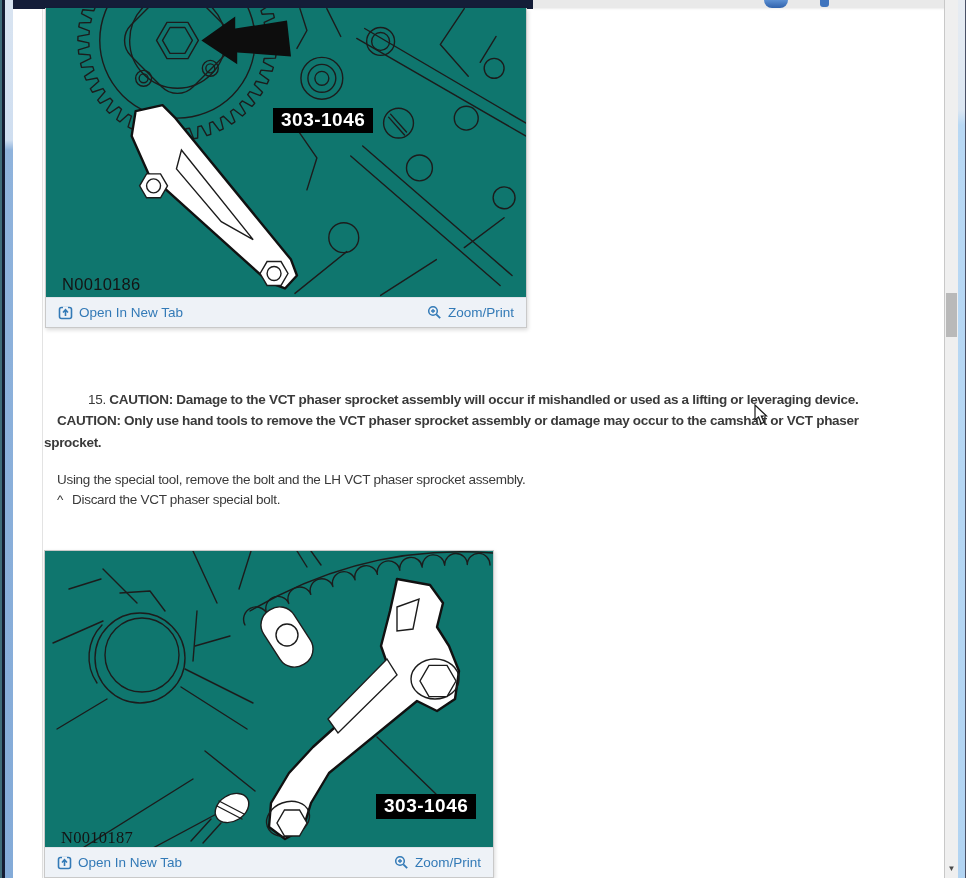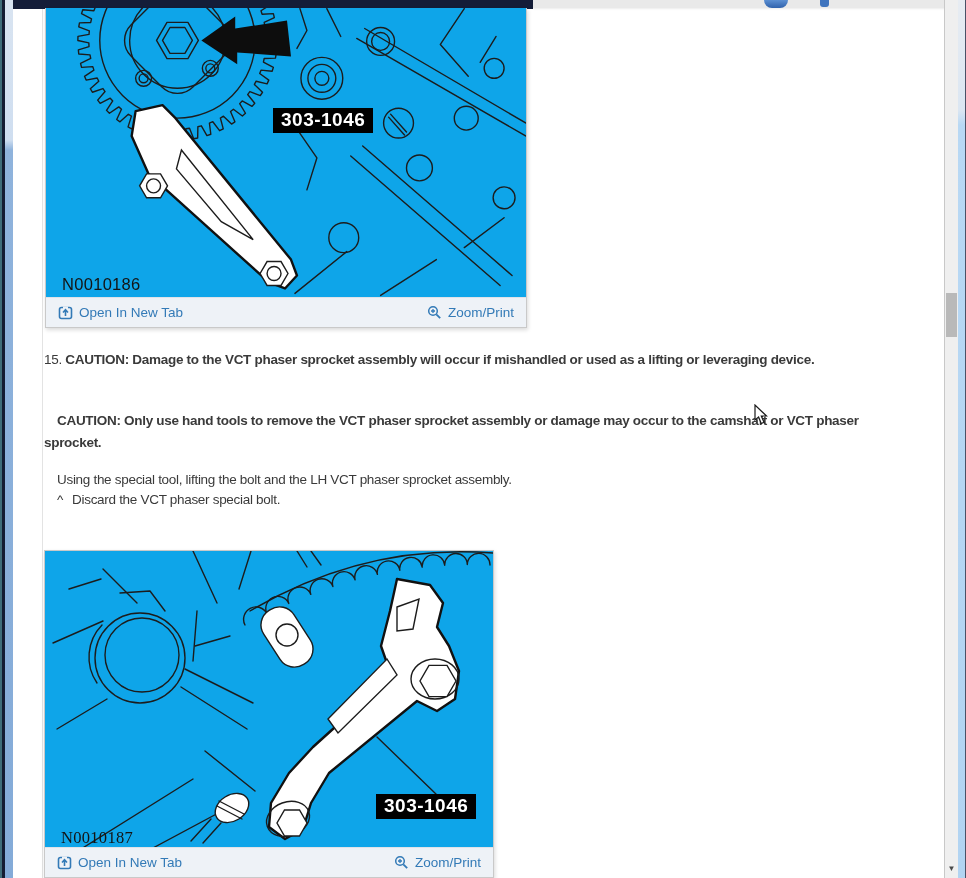--- a/index.html
+++ b/index.html
@@ -23,21 +23,21 @@
                  border-radius:0 0 3px 3px; background:#3f74be; }
 
   
   .content-line { position:absolute; left:42px; top:9px; width:1px; height:869px; background:#e3e3e3; }
 
   
   .figure { position:absolute; background:#fff; border:1px solid #c9c9c9;
             box-shadow:1px 2px 4px rgba(0,0,0,0.15); }
   .fig1 { left:45px; top:8px; width:482px; height:320px; border-top:none; }
   .fig2 { left:44px; top:550px; width:450px; height:328px; }
-  .fig-img { position:relative; background:#0ea5e9; overflow:hidden; }
+  .fig-img { position:relative; background:#0f766e; overflow:hidden; }
   .fig1 .fig-img { width:480px; height:290px; }
   .fig2 .fig-img { width:448px; height:298px; }
   .fig-img svg { display:block; }
   svg .ln   { stroke:#1c1c1c; stroke-width:1.4; fill:none; stroke-linejoin:round; stroke-linecap:round; }
   svg .thk  { stroke:#111; stroke-width:2.4; fill:#fff; stroke-linejoin:round; }
   svg .wfill{ stroke:#1c1c1c; stroke-width:1.4; fill:#fff; }
   svg .blk  { fill:#0d0d0d; stroke:none; }
   .tool-label { position:absolute; background:#000; color:#fff; font-weight:bold;
                 font-size:19px; letter-spacing:0.5px; padding:1px 8px 2px 8px; }
   .fig1 .tool-label { left:227px; top:100px; }
@@ -48,21 +48,21 @@
 
   .fig-bar { position:absolute; left:0; right:0; bottom:0; height:30px; background:#eef2f7;
              border-top:1px solid #dfe3e9; display:flex; 
              justify-content:space-between; padding:0 12px; }
   .fig-link { display:flex; align-items:center; gap:6px; color:#337ab7; font-size:13.5px;
               text-decoration:none; cursor:pointer; }
   .fig-link svg { display:block; }
 
   
   .doc-text { position:absolute; color:#3a3a3a; font-size:13.5px; letter-spacing:-0.3px; line-height:15px; }
-  .p1 { left:44px; top:352px; width:890px; white-space:nowrap; }
+  .p1 { left:44px; top:392px; width:890px; white-space:nowrap;padding-left:44px; }
   .p1 .stepnum { font-weight:normal; }
   .p1 .bold { font-weight:bold; }
   .p2 { left:44px; top:410px; width:840px; font-weight:bold; text-indent:13px; line-height:21.5px; }
   .p3 { left:57px; top:472px; width:860px; white-space:nowrap; }
   .p4 { left:57px; top:492px; width:860px; white-space:nowrap; }
   .p4 .caret { margin-right:9px; }
 
   
   .sb-divider { position:absolute; left:944px; top:0; width:1px; height:878px; background:#c8c8c8; }
   .sb-track { position:absolute; left:945px; top:0; width:13px; height:878px; background:#efefef; }
@@ -162,21 +162,21 @@
         <span>Zoom/Print</span>
       </a>
     </div>
   </div>
 
   <div class="doc-text p1">
     <span class="stepnum">15.</span>
     <span class="bold">CAUTION: Damage to the VCT phaser sprocket assembly will occur if mishandled or used as a lifting or leveraging device.</span>
   </div>
   <div class="doc-text p2">CAUTION: Only use hand tools to remove the VCT phaser sprocket assembly or damage may occur to the camshaft or VCT phaser sprocket.</div>
-  <div class="doc-text p3">Using the special tool, lifting the bolt and the LH VCT phaser sprocket assembly.</div>
+  <div class="doc-text p3">Using the special tool, remove the bolt and the LH VCT phaser sprocket assembly.</div>
   <div class="doc-text p4">
     <span class="caret">^</span><span>Discard the VCT phaser special bolt.</span>
   </div>
 
   <div class="figure fig2">
     <div class="fig-img">
       <svg width="448" height="298" viewBox="0 0 448 298">
 
         <circle class="ln" cx="95" cy="107" r="45"></circle>
         <circle class="ln" cx="97" cy="104" r="37"></circle>

